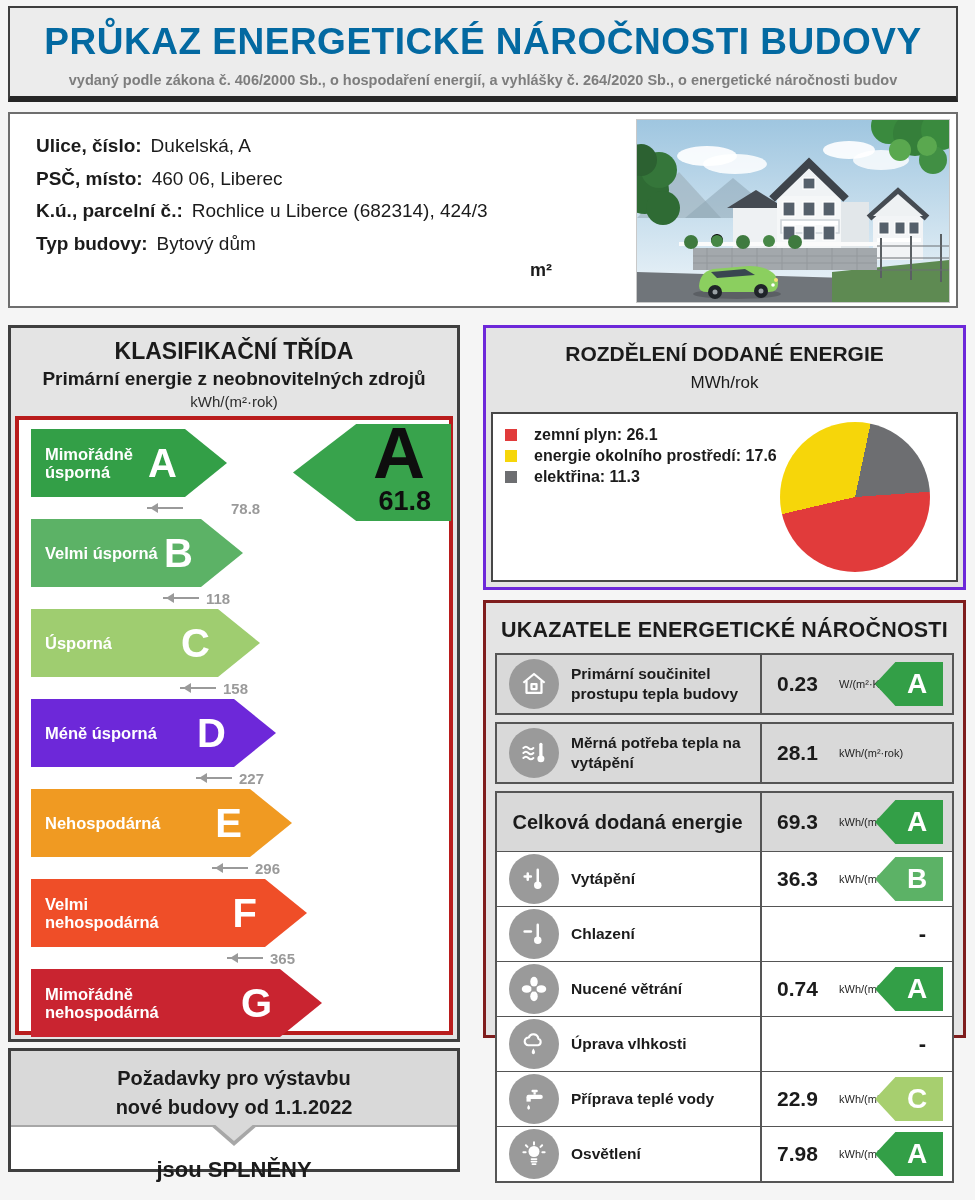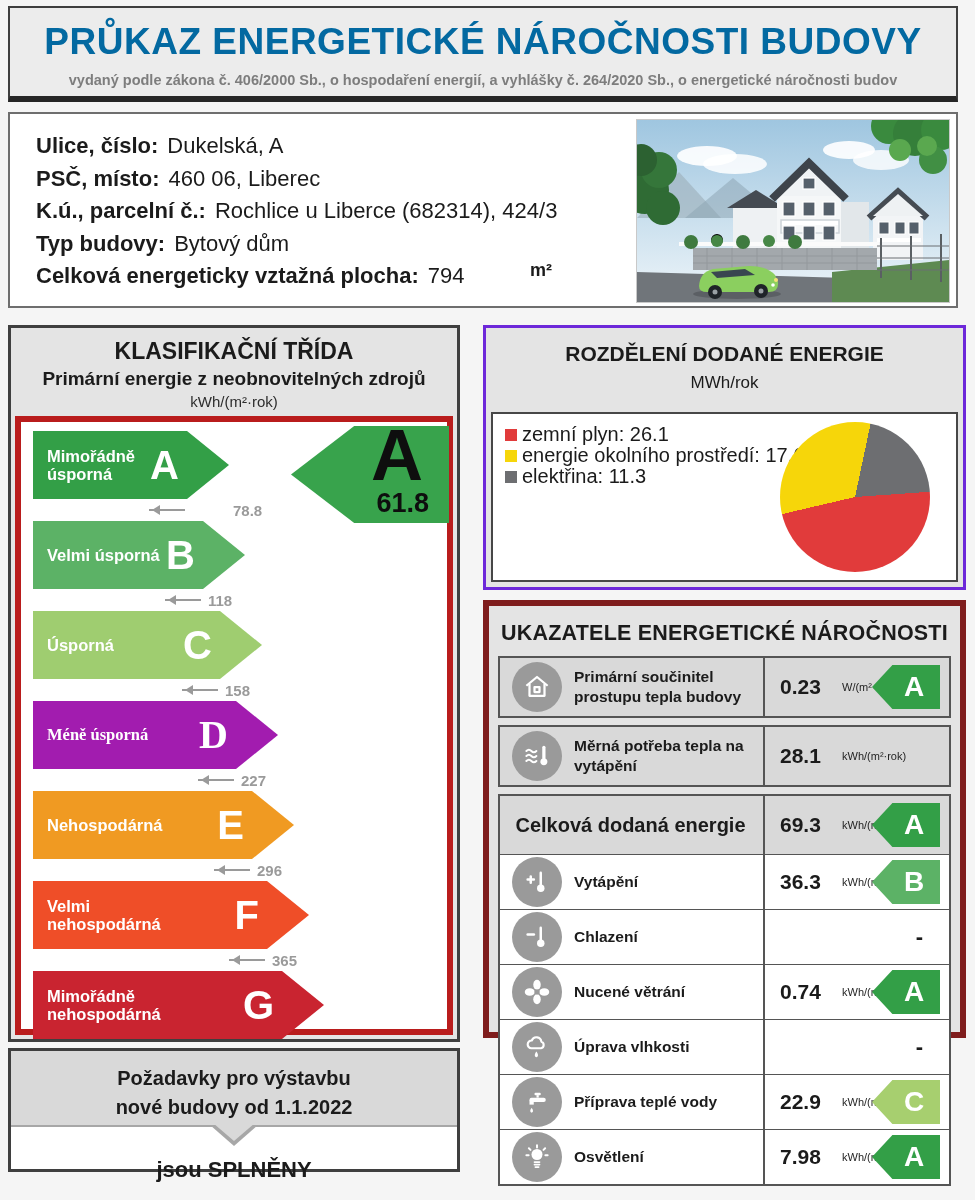--- a/index.html
+++ b/index.html
@@ -6,33 +6,33 @@
   .page{position:relative;width:975px;height:1200px;background:#f5f5f5;font-family:"Liberation Sans","DejaVu Sans",sans-serif;color:#1b1b1b;overflow:hidden;}
 
   
   .header-box{position:absolute;left:8px;top:6px;width:950px;height:96px;background:#ececec;border:2px solid #3f3f3f;border-bottom:6px solid #262626;text-align:center;box-sizing:border-box;}
   .header-title{font-size:37px;font-weight:bold;letter-spacing:.5px;margin-top:13px;color:#0369a1;}
   .header-sub{font-size:14.5px;font-weight:bold;color:#7d7d7d;margin-top:9px;}
 
   
   .info-box{position:absolute;left:8px;top:112px;width:950px;height:196px;background:#ffffff;border:2px solid #6e6e6e;box-sizing:border-box;}
   .info-rows{position:absolute;left:26px;top:16px;}
-  .info-row{height:32.5px;display:flex;align-items:center;font-size:22px;}
+  .info-row{height:32.5px;display:flex;align-items:center;font-size:19px;}
   .info-label{font-weight:bold;margin-right:9px;white-space:nowrap;}
   .info-value{white-space:nowrap;}
   .area-unit{position:absolute;left:520px;top:146px;font-size:18px;font-weight:bold;}
   .photo{position:absolute;right:6px;top:5px;width:312px;height:182px;border:1px solid #c9c9c9;overflow:hidden;background:#cfe2ee;}
 
   
   .class-box{position:absolute;left:8px;top:325px;width:452px;height:717px;background:#e4e4e4;border:3px solid #3f3f3f;box-sizing:border-box;}
   .class-head{text-align:center;padding-top:10px;}
   .class-title{font-size:23px;font-weight:bold;}
   .class-sub{font-size:19px;font-weight:bold;margin-top:3px;}
   .class-unit{font-size:15px;margin-top:3px;color:#2d2d2d;}
-  .class-inner{position:absolute;left:4px;right:4px;top:88px;bottom:4px;background:#ffffff;border:6px solid #b91c1c;}
+  .class-inner{position:absolute;left:4px;right:4px;top:88px;bottom:4px;background:#ffffff;border:4px solid #b91c1c;}
   .bands{position:absolute;left:12px;top:9px;}
   .band{position:relative;height:68px;display:flex;align-items:center;color:#fff;font-weight:bold;font-size:16.5px;line-height:1.12;padding-left:14px;box-sizing:border-box;clip-path:polygon(0 0, calc(100% - 42px) 0, 100% 50%, calc(100% - 42px) 100%, 0 100%);}
   .band-label{max-width:128px;}
   .band-letter{position:absolute;right:50px;top:50%;transform:translateY(-50%);font-size:40px;font-weight:bold;}
   .thresh{height:20px;margin:1px 0;display:flex;align-items:center;gap:7px;color:#9a9a9a;font-size:15px;font-weight:bold;}
   .t-arrow{position:relative;width:36px;height:0;border-top:2px solid #9a9a9a;}
   .t-arrow::before{content:"";position:absolute;left:-2px;top:-6px;border:5px solid transparent;border-right:8px solid #9a9a9a;}
   .rating-arrow{position:absolute;right:-2px;top:4px;width:158px;height:97px;background:#38a34c;}
   .rating-arrow{clip-path:polygon(0 50%, 40% 0, 100% 0, 100% 100%, 40% 100%);}
   .rating-letter{position:absolute;right:26px;top:-12px;font-size:72px;font-weight:bold;color:#0e0e0e;}
@@ -45,26 +45,26 @@
   .req-head::after{content:"";position:absolute;left:50%;top:calc(100% - 2px);transform:translateX(-50%);border-left:21px solid transparent;border-right:21px solid transparent;border-top:18px solid #d9d9d9;}
   .req-result{text-align:center;font-size:22px;font-weight:bold;margin-top:30px;}
 
   
   .pie-box{position:absolute;left:483px;top:325px;width:483px;height:265px;background:#e4e4e4;border:3px solid #6d28d9;box-sizing:border-box;}
   .pie-head{text-align:center;padding-top:14px;}
   .pie-title{font-size:21px;font-weight:bold;}
   .pie-unit{font-size:17px;margin-top:7px;}
   .pie-inner{position:absolute;left:5px;right:5px;top:84px;bottom:5px;background:#ffffff;border:2px solid #474747;}
   .legend{position:absolute;left:12px;top:10px;}
-  .legend-item{display:flex;align-items:center;gap:5px;height:21px;font-size:20px;font-weight:normal;}
+  .legend-item{display:flex;align-items:center;gap:17px;height:21px;font-size:16px;font-weight:bold;}
   .swatch{width:12px;height:12px;flex:0 0 12px;}
   .pie{position:absolute;right:26px;top:8px;width:150px;height:150px;border-radius:50%;}
 
   
-  .ind-box{position:absolute;left:483px;top:600px;width:483px;height:438px;background:#e4e4e4;border:6px solid #7f1d1d;box-sizing:border-box;}
+  .ind-box{position:absolute;left:483px;top:600px;width:483px;height:438px;background:#e4e4e4;border:3px solid #7f1d1d;box-sizing:border-box;}
   .ind-title{text-align:center;font-size:21.5px;font-weight:bold;margin-top:15px;letter-spacing:.2px;}
   .ind-rows{position:absolute;left:9px;right:9px;top:50px;}
   .ind-row{position:relative;display:flex;align-items:center;box-sizing:border-box;}
   .ind-row.single{height:62px;border:2px solid #555;background:#d9d9d9;margin-bottom:7px;}
   .ind-group{border:2px solid #555;background:#fff;}
   .ind-group .ind-row{height:55px;border-top:1px solid #555;}
   .ind-group .ind-row:first-child{border-top:none;}
   .ind-row.em{height:58px;background:#d9d9d9;}
   .icon-cell{width:74px;display:flex;justify-content:center;align-items:center;flex:0 0 74px;}
   .icon-circle{width:50px;height:50px;border-radius:50%;background:#9a9a9a;display:flex;align-items:center;justify-content:center;}
@@ -96,24 +96,20 @@
         <span class="info-label">PSČ, místo:</span>
         <span class="info-value">460 06, Liberec</span>
       </div>
       <div class="info-row">
         <span class="info-label">K.ú., parcelní č.:</span>
         <span class="info-value">Rochlice u Liberce (682314), 424/3</span>
       </div>
       <div class="info-row">
         <span class="info-label">Typ budovy:</span>
         <span class="info-value">Bytový dům</span>
-      </div>
-      <div class="info-row">
-        <span class="info-label">Celková energeticky vztažná plocha:</span>
-        <span class="info-value">794</span>
       </div>
     </div>
     <div class="area-unit">m²</div>
 
     <div class="photo">
       <svg width="312" height="182" viewBox="0 0 312 182" xmlns="http://www.w3.org/2000/svg">
         <defs>
           <linearGradient id="sky" x1="0" y1="0" x2="0" y2="1">
             <stop offset="0" stop-color="#9fc6e0"></stop>
               <stop offset="1" stop-color="#eef5f9"></stop>
@@ -209,21 +205,21 @@
           <span class="t-num">118</span>
         </div>
         <div class="band" style="background: rgb(159, 205, 112); width: 229px;">
           <span class="band-label">Úsporná</span>
           <span class="band-letter">C</span>
         </div>
         <div class="thresh" style="margin-left: 149px;">
           <span class="t-arrow"></span>
           <span class="t-num">158</span>
         </div>
-        <div class="band" style="background: #a21caf; width: 245px; font-family: Liberation Serif, serif;">
+        <div class="band" style="background: #6d28d9; width: 245px;">
           <span class="band-label">Méně úsporná</span>
           <span class="band-letter">D</span>
         </div>
         <div class="thresh" style="margin-left: 165px;">
           <span class="t-arrow"></span>
           <span class="t-num">227</span>
         </div>
         <div class="band" style="background: rgb(240, 154, 34); width: 261px;">
           <span class="band-label">Nehospodárná</span>
           <span class="band-letter">E</span>

